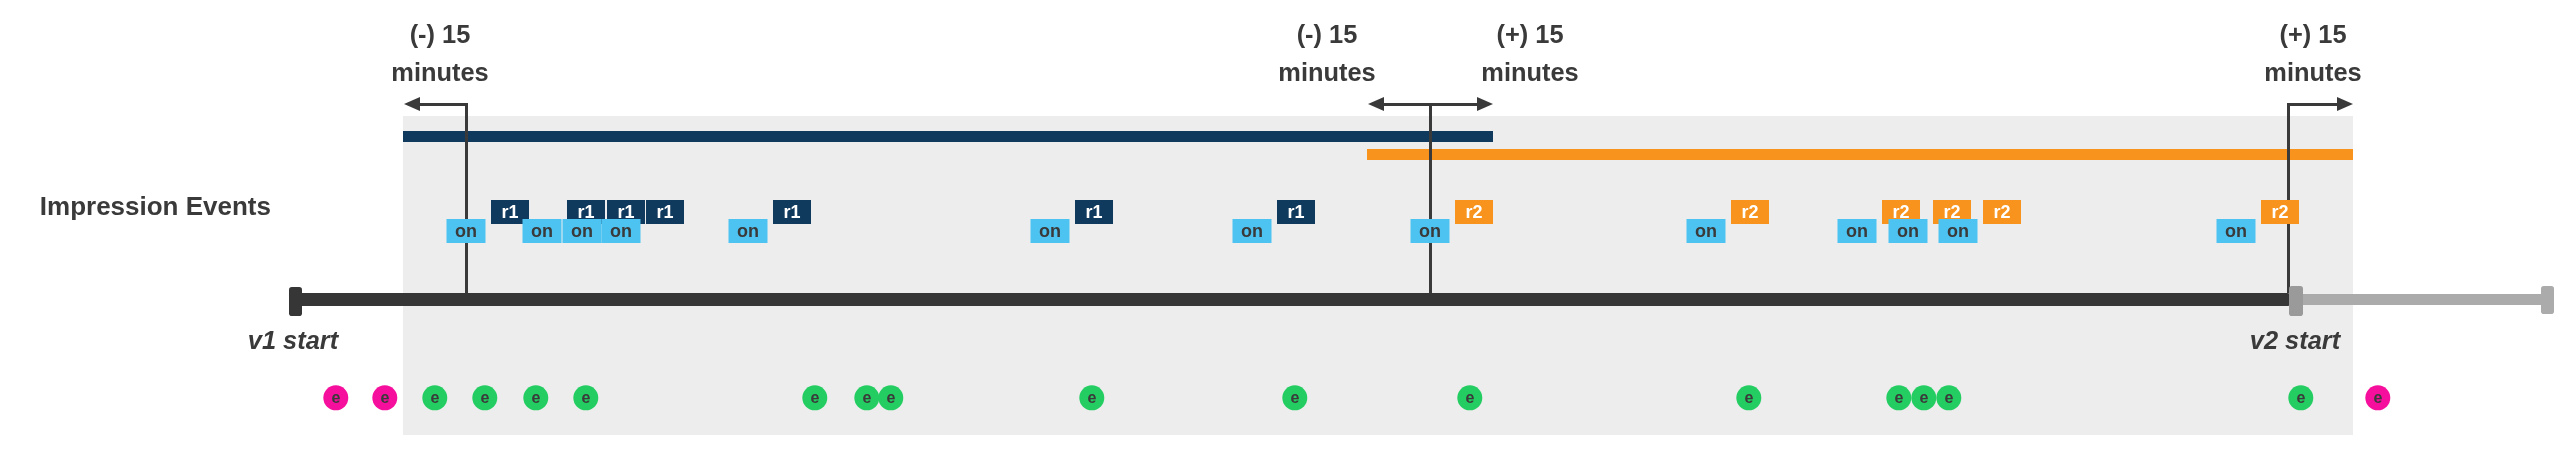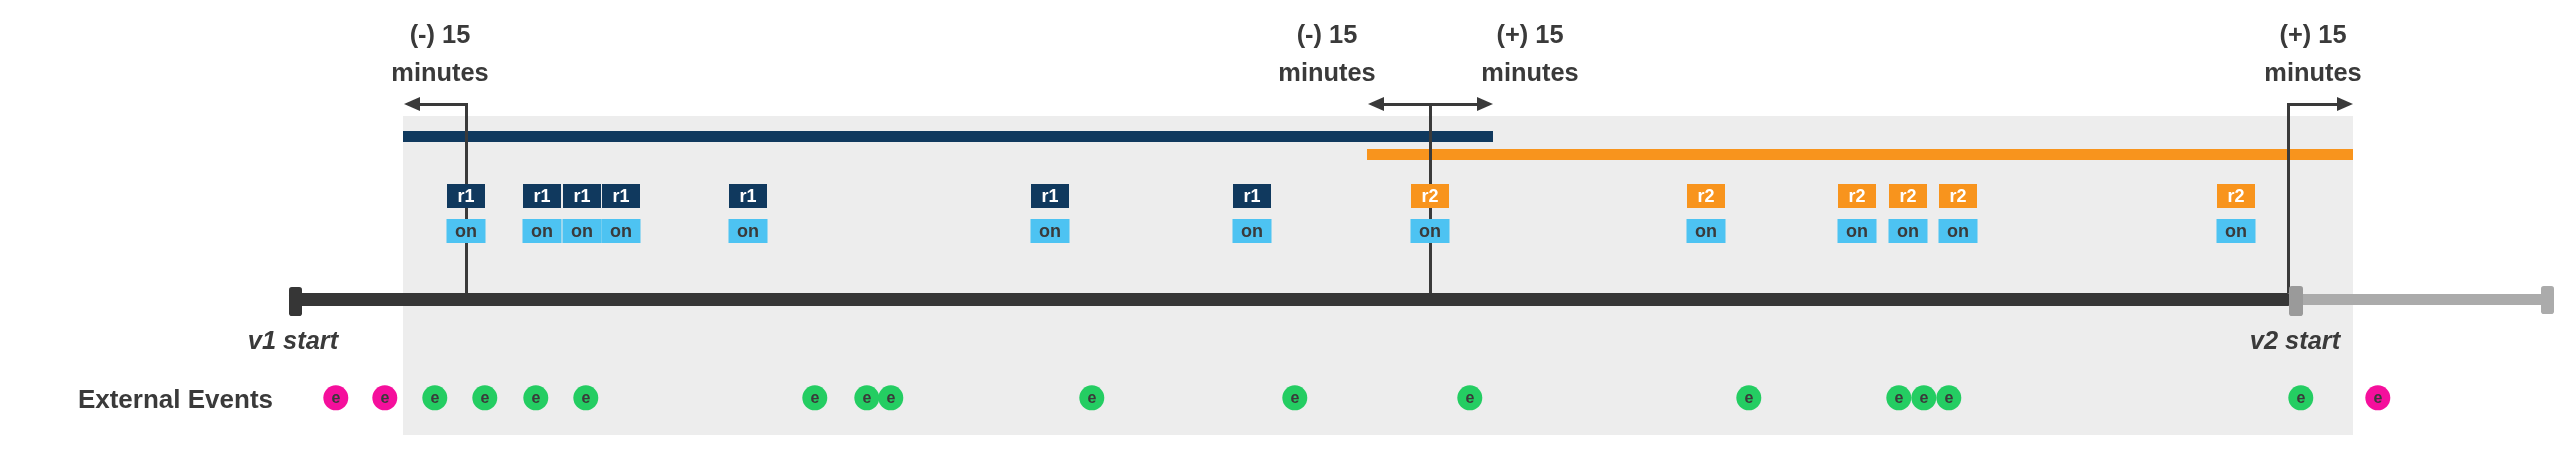--- a/index.html
+++ b/index.html
@@ -17,21 +17,21 @@
   .head.left{border-right:16px solid var(--ink,#3A3A3A);}
   .head.right{border-left:16px solid var(--ink,#3A3A3A);}
   .time-label{
     position:absolute;top:15px;transform:translateX(-50%);text-align:center;
     font-size:25.4px;line-height:38px;font-weight:600;white-space:nowrap;
   }
   .row-label{position:absolute;font-size:26px;font-weight:600;text-align:right;white-space:nowrap;}
   .imp{position:absolute;width:38px;height:24.4px;transform:translateX(-50%);
     display:flex;align-items:center;justify-content:center;
     font-size:18px;font-weight:600;line-height:1;}
-  .imp.rbox{color:#ffffff;top:184px;}
+  .imp.rbox{color:#ffffff;top:200px;margin-left:44px;}
   .imp.rbox.r1{background:var(--navy,#10395E);}
   .imp.rbox.r2{background:var(--orange,#F8941D);}
   .imp.onbox{background:var(--light-blue,#4DC3F2);color:var(--ink,#3A3A3A);top:219px;width:39px;}
   .tl-dark{position:absolute;background:var(--timeline-dark,#363636);border-radius:2.8px;}
   .tl-gray{position:absolute;background:var(--timeline-gray,#ABABAB);}
   .cap{position:absolute;border-radius:2.8px;}
   .start-label{position:absolute;top:326px;transform:translateX(-50%);font-size:25.4px;font-weight:600;white-space:nowrap;font-style:italic;}
   .dot{position:absolute;width:25.4px;height:25.4px;border-radius:50%;transform:translate(-50%,-50%);
     display:flex;align-items:center;justify-content:center;font-size:16px;font-weight:600;color:var(--ink,#3A3A3A);}
   .dot.green{background:var(--green,#24CD62);}
@@ -70,21 +70,21 @@
       </div>
       <div class="vline" style="left: 2287px; top: 103px; height: 190px;"></div>
       <div class="head right" style="left: 2337px; top: 97px;"></div>
       <div class="shaft" style="left: 2288px; top: 103px; width: 52px;"></div>
       <div class="time-label" style="left: 2313px;">
         <div>(+) 15</div>
         <div>minutes</div>
       </div>
     </div>
 
-  <div class="row-label" style="right:2303px;top:384px;">External Events</div>
+  <div class="row-label" style="right:2305px;top:191px;">Impression Events</div>
 
   <div id="impressions">
       <div class="imp rbox r1" style="left: 466px;">r1</div>
       <div class="imp onbox" style="left: 466px;">on</div>
       <div class="imp rbox r1" style="left: 542px;">r1</div>
       <div class="imp onbox" style="left: 542px;">on</div>
       <div class="imp rbox r1" style="left: 582px;">r1</div>
       <div class="imp onbox" style="left: 582px;">on</div>
       <div class="imp rbox r1" style="left: 621px;">r1</div>
       <div class="imp onbox" style="left: 621px;">on</div>

